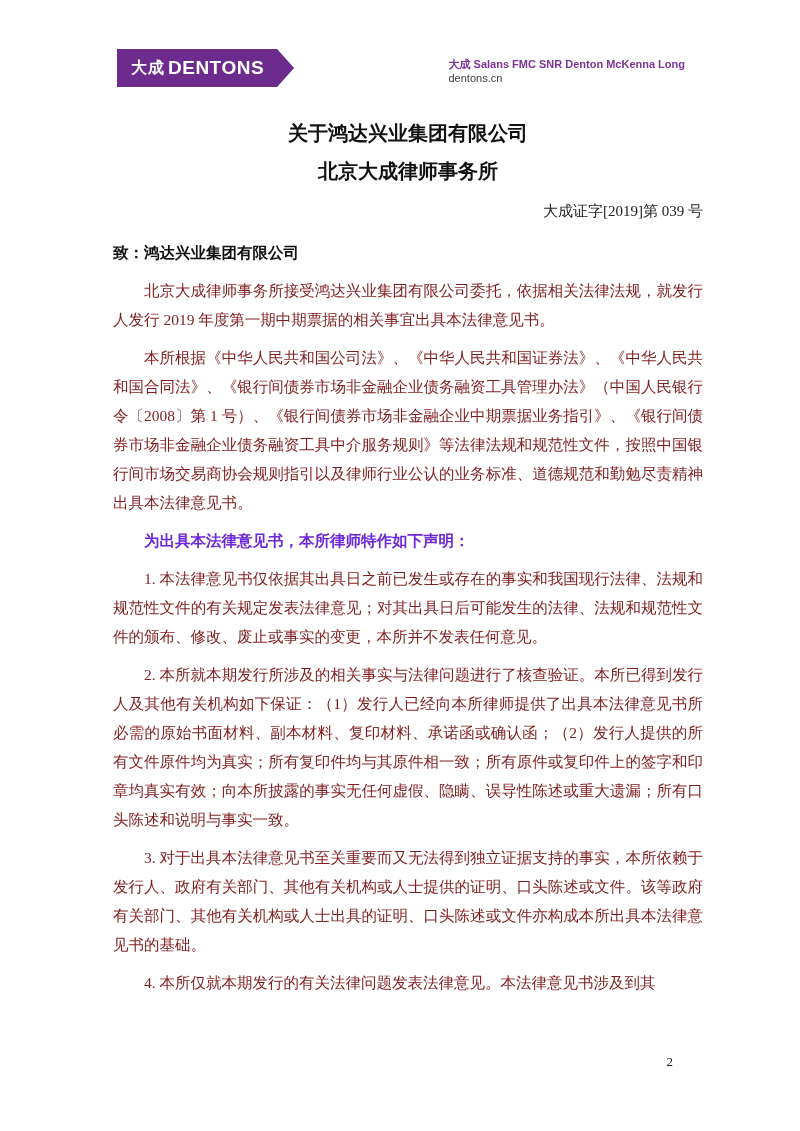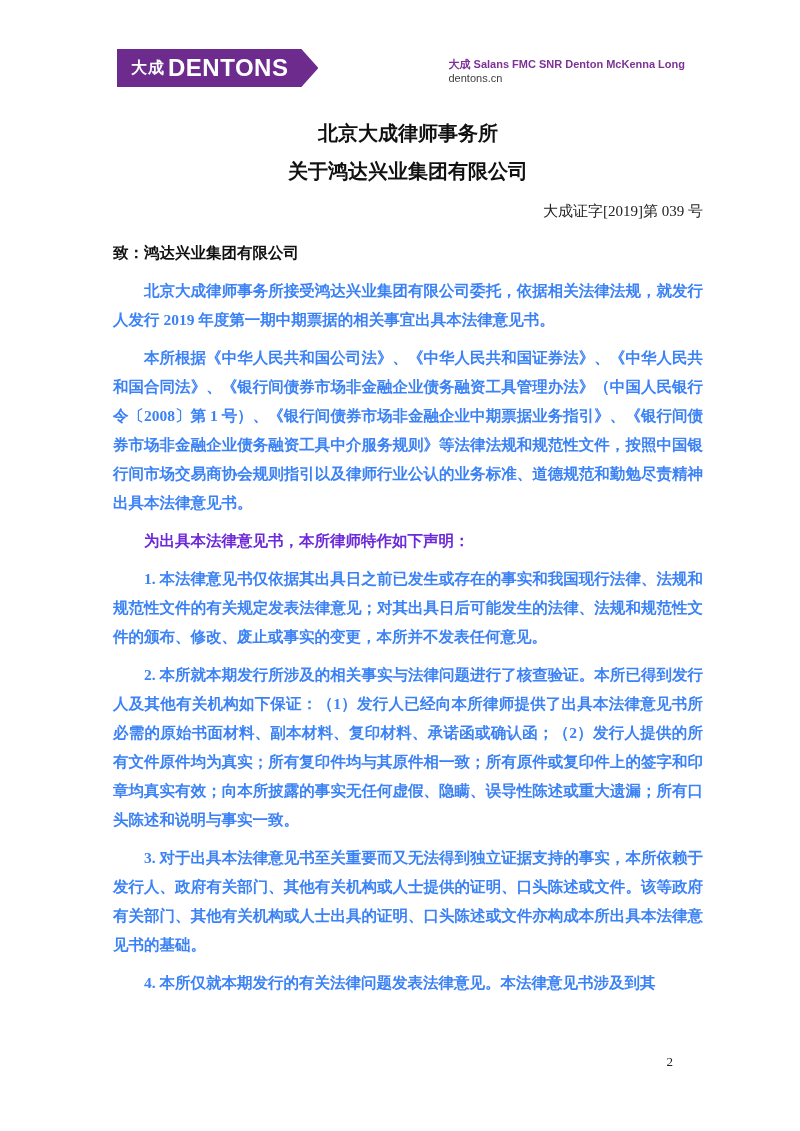--- a/index.html
+++ b/index.html
@@ -35,21 +35,21 @@
     clip-path: polygon(0 0, calc(100% - 17px) 0, 100% 50%, calc(100% - 17px) 100%, 0 100%);
     font-family: "Liberation Sans", "DejaVu Sans", sans-serif;
     white-space: nowrap;
   }
   .logo-cn {
     font-size: 16px;
     font-weight: 600;
     letter-spacing: 1px;
   }
   .logo-en {
-    font-size: 24px;
+    font-size: 19px;
     font-weight: 700;
     letter-spacing: 0.5px;
     margin-left: 3px;
   }
   .header-right {
     text-align: left;
     font-family: "Liberation Sans", "DejaVu Sans", sans-serif;
     padding-top: 8px;
   }
   .tagline {
@@ -92,22 +92,21 @@
     line-height: 29px;
     color: #111111;
   }
   .para {
     margin-top: 9px;
     font-size: 15.5px;
     line-height: 29px;
     text-align: justify;
     text-align-last: left;
     text-indent: 2em;
-    color: #3b82f6;
-    font-weight: bold;
+    color: #7f1d1d;
   }
   .para.bold {
     font-weight: 700;
     color: #6d28d9;
   }
 
   .page-number {
     position: absolute;
     top: 1038px;
     right: 118px;
@@ -126,22 +125,22 @@
       <span class="logo-en">DENTONS</span>
     </div>
     <div class="header-right">
       <div class="tagline"><span>大成</span><span> Salans FMC SNR Denton McKenna Long</span></div>
       <div class="website">dentons.cn</div>
     </div>
   </header>
 
   <main class="content">
     <h1 class="doc-title">
+      <div>关于鸿达兴业集团有限公司</div>
       <div>北京大成律师事务所</div>
-      <div>关于鸿达兴业集团有限公司</div>
     </h1>
 
     <p class="ref-number">大成证字[2019]第 039 号</p>
 
     <p class="addressee">致：鸿达兴业集团有限公司</p>
 
     <p class="para">北京大成律师事务所接受鸿达兴业集团有限公司委托，依据相关法律法规，就发行人发行 2019 年度第一期中期票据的相关事宜出具本法律意见书。</p>
     <p class="para">本所根据《中华人民共和国公司法》、《中华人民共和国证券法》、《中华人民共和国合同法》、《银行间债券市场非金融企业债务融资工具管理办法》（中国人民银行令〔2008〕第 1 号）、《银行间债券市场非金融企业中期票据业务指引》、《银行间债券市场非金融企业债务融资工具中介服务规则》等法律法规和规范性文件，按照中国银行间市场交易商协会规则指引以及律师行业公认的业务标准、道德规范和勤勉尽责精神出具本法律意见书。</p>
 
     <p class="para bold">为出具本法律意见书，本所律师特作如下声明：</p>

